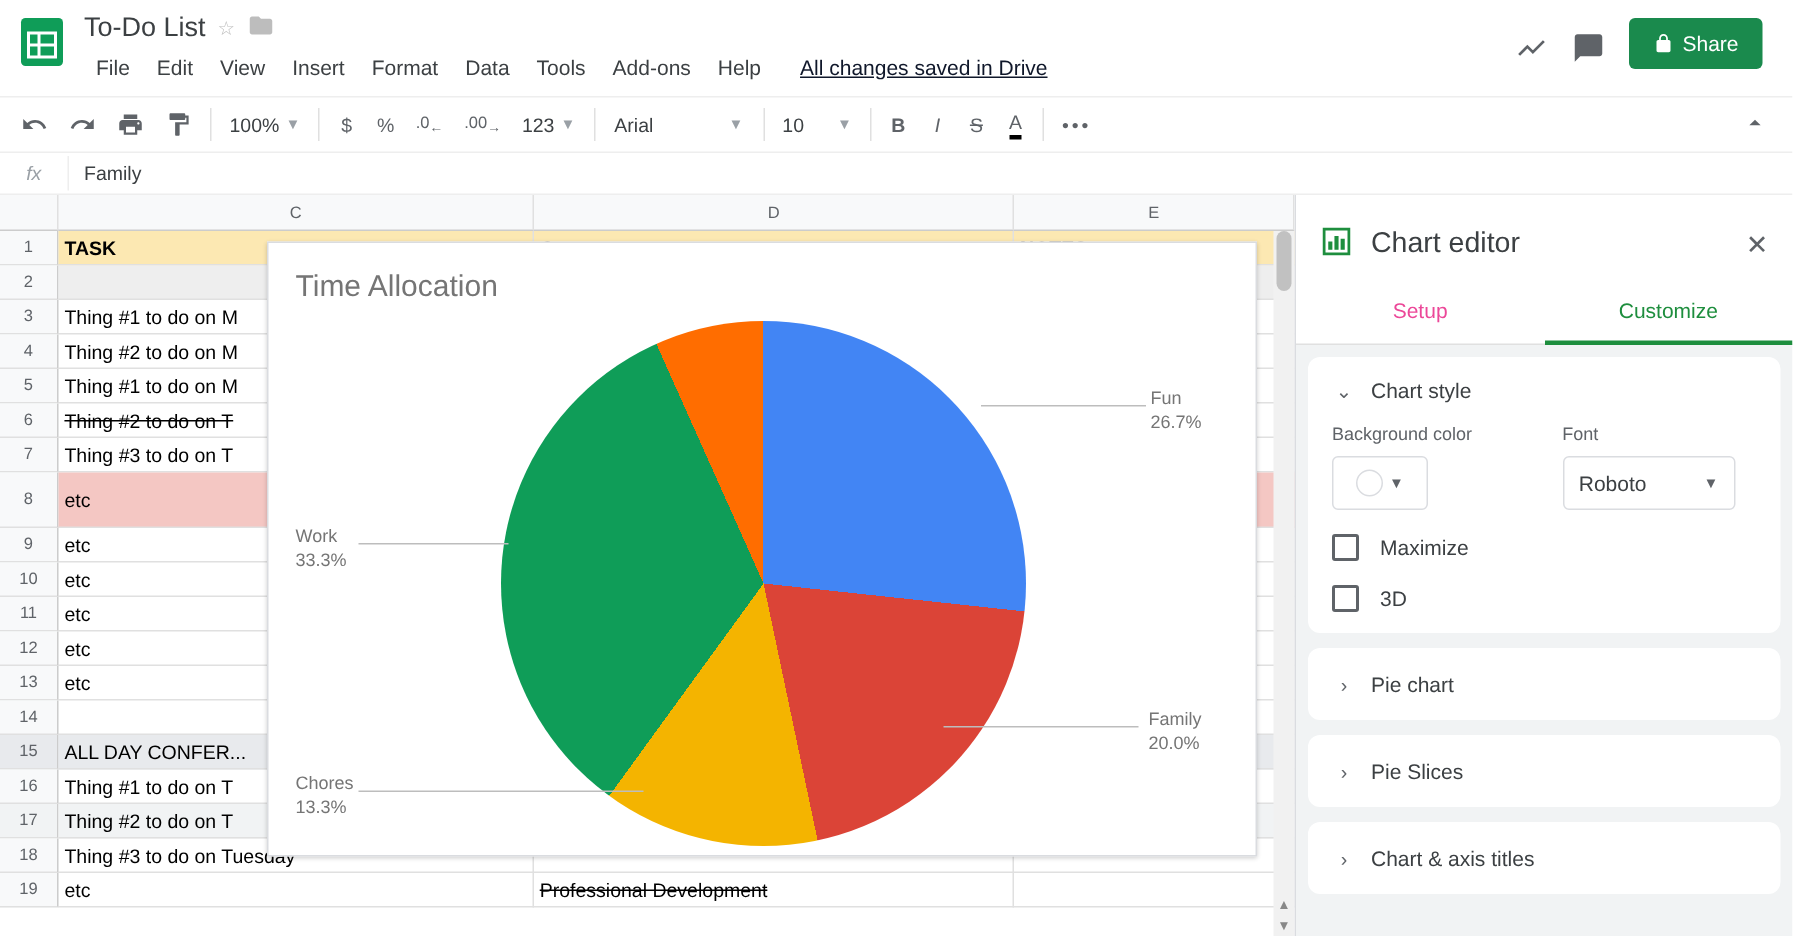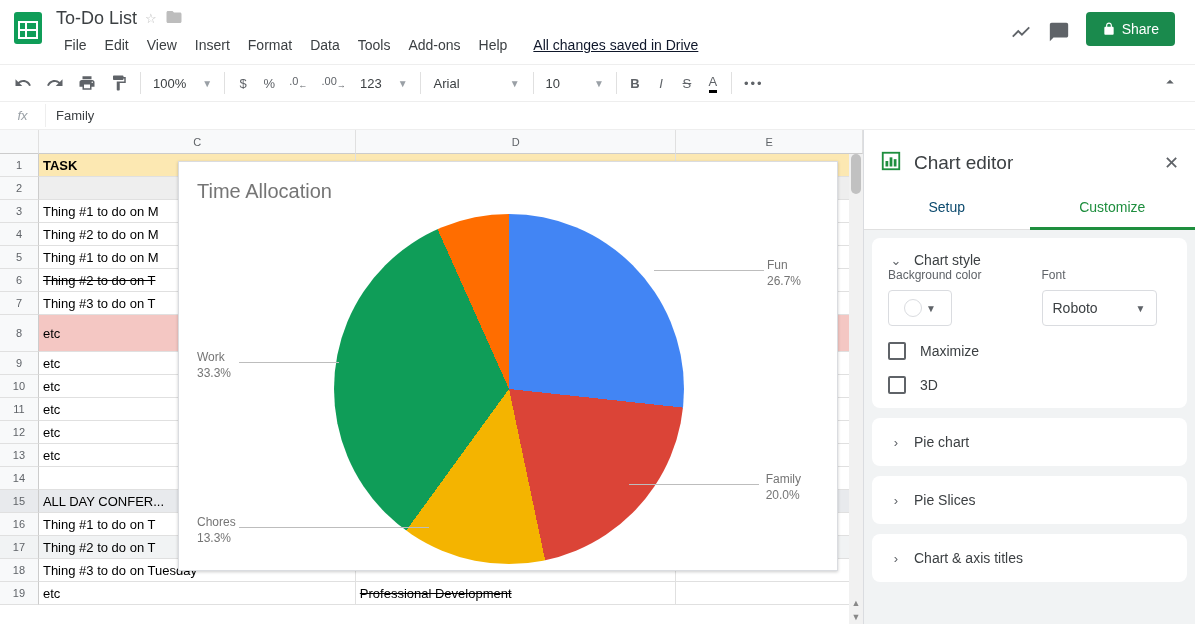--- a/index.html
+++ b/index.html
@@ -13,21 +13,21 @@
 .star-icon,.folder-icon{color:#bdbdbd}
 .menubar{display:flex;gap:2px;margin-top:4px}
 .menuitem{padding:4px 8px;color:#3c4043;font-size:14px;cursor:pointer}
 .saved{text-decoration:underline;color:#0f172a;margin-left:8px;padding:4px 8px;font-size:14px}
 .title-actions{display:flex;align-items:flex-end;gap:16px;padding-right:12px;margin-top:4px}
 .title-actions .ic{color:#5f6368;cursor:pointer}
 .share-btn{background:#1a8a4d;color:#fff;border-radius:4px;padding:9px 16px;display:flex;align-items:center;gap:6px;font-size:14px;font-weight:500;cursor:pointer}
 .toolbar{display:flex;align-items:center;height:38px;border-top:1px solid #eee;border-bottom:1px solid #eee;padding:0 8px;gap:2px}
 .tb-btn{padding:4px 6px;color:#5f6368;border-radius:2px;cursor:pointer;display:flex;align-items:center;justify-content:center;min-width:24px;height:26px}
 .tb-sep{width:1px;height:22px;background:#e0e0e0;margin:0 4px}
-.tb-dd{display:flex;align-items:center;gap:16px;padding:0 6px;color:#3c4043;cursor:pointer}
+.tb-dd{display:flex;align-items:center;gap:4px;padding:0 6px;color:#3c4043;cursor:pointer}
 .tb-dd .caret{color:#9aa0a6;font-size:10px}
 .tb-font{width:100px;border:1px solid transparent}
 .tb-more{color:#5f6368;letter-spacing:2px}
 .tb-collapse{margin-left:auto;color:#5f6368;padding:0 8px;cursor:pointer}
 .fxbar{display:flex;align-items:center;height:28px;border-bottom:1px solid #eee}
 .fx-lbl{width:46px;text-align:center;color:#9aa0a6;font-style:italic;border-right:1px solid #eee;padding:4px 0}
 .fx-input{flex:1;padding:4px 10px;color:#3c4043}
 .workspace{display:flex;height:calc(624px - 64px - 38px - 28px)}
 .sheet{position:relative;flex:1;overflow:hidden}
 .colheads{display:flex;height:24px;background:#f8f9fa}
@@ -55,29 +55,29 @@
 .lbl-work{left:18px;top:188px}
 .lbl-prof{left:18px;top:53px}
 .lbl-prof .ln1{border-bottom:1px solid #ccc;padding-bottom:1px}
 .leader{position:absolute;background:#bdbdbd;height:1px}
 .editor{width:332px;border-left:1px solid #dadce0;background:#fff;display:flex;flex-direction:column}
 .ed-head{display:flex;align-items:center;padding:20px 16px 12px 16px;gap:12px}
 .ed-ic{color:#1e8e3e}
 .ed-title{font-size:19px;color:#3c4043;flex:1}
 .ed-close{color:#5f6368;cursor:pointer;font-size:18px}
 .ed-tabs{display:flex;border-bottom:1px solid #e0e0e0}
-.ed-tab{flex:1;text-align:center;padding:12px 0;color:#0c4a6e;font-size:14px;cursor:pointer}
+.ed-tab{flex:1;text-align:center;padding:12px 0;color:#ec4899;font-size:14px;cursor:pointer}
 .ed-tab.active{color:#1e8e3e;border-bottom:3px solid #1e8e3e;margin-bottom:-1px;font-weight:500}
 .ed-body{flex:1;overflow:auto;background:#f1f3f4;padding:8px}
 .panel{background:#fff;border-radius:8px;margin-bottom:10px;padding:14px 16px}
 .panel-head{display:flex;align-items:center;gap:10px;cursor:pointer}
 .panel-head .chev{color:#5f6368;width:16px;text-align:center}
 .panel-head .pt{font-size:14px;color:#3c4043}
 .panel-collapsed{padding:16px}
-.style-row{display:flex;gap:24px;margin-top:0}
+.style-row{display:flex;gap:24px;margin-top:14px}
 .style-col{flex:1}
 .style-lbl{font-size:12px;color:#5f6368;margin-bottom:8px}
 .color-pick{width:64px;height:36px;border:1px solid #dadce0;border-radius:4px;display:flex;align-items:center;justify-content:center;gap:4px;cursor:pointer}
 .color-swatch{width:18px;height:18px;border-radius:50%;border:1px solid #dadce0;background:#fff}
 .font-pick{width:115px;height:36px;border:1px solid #dadce0;border-radius:4px;display:flex;align-items:center;justify-content:space-between;padding:0 10px;cursor:pointer;font-size:14px}
 .chk-row{display:flex;align-items:center;gap:14px;margin-top:16px}
 .chk{width:18px;height:18px;border:2px solid #5f6368;border-radius:2px;cursor:pointer}
 .chk-lbl{font-size:14px;color:#3c4043}
 .vscroll{position:absolute;right:0;top:24px;bottom:0;width:14px;background:#f1f1f1}
 .vthumb{position:absolute;left:2px;right:2px;top:0;height:40px;background:#c1c1c1;border-radius:5px}

